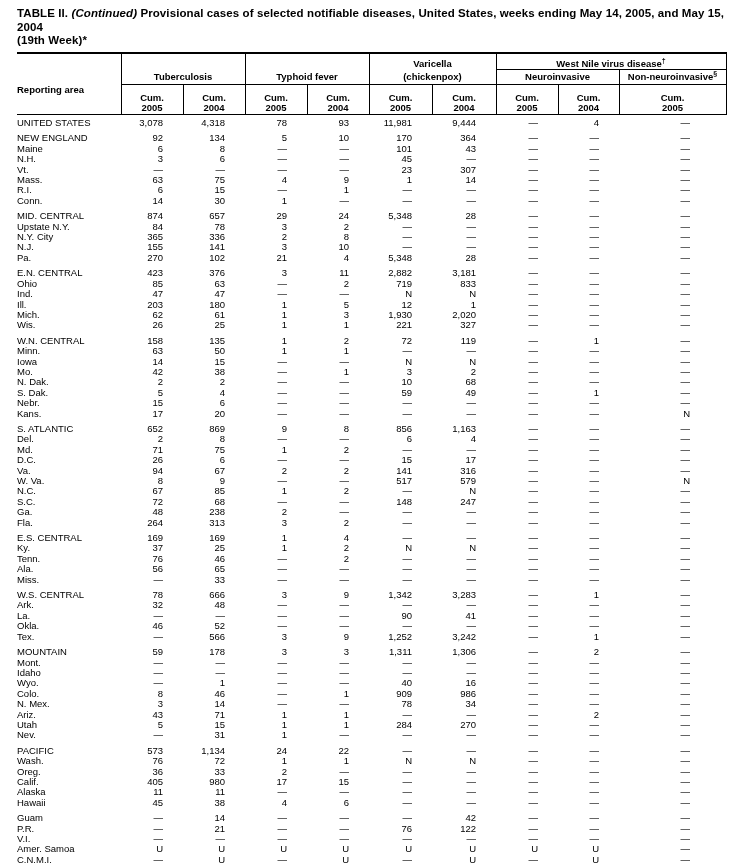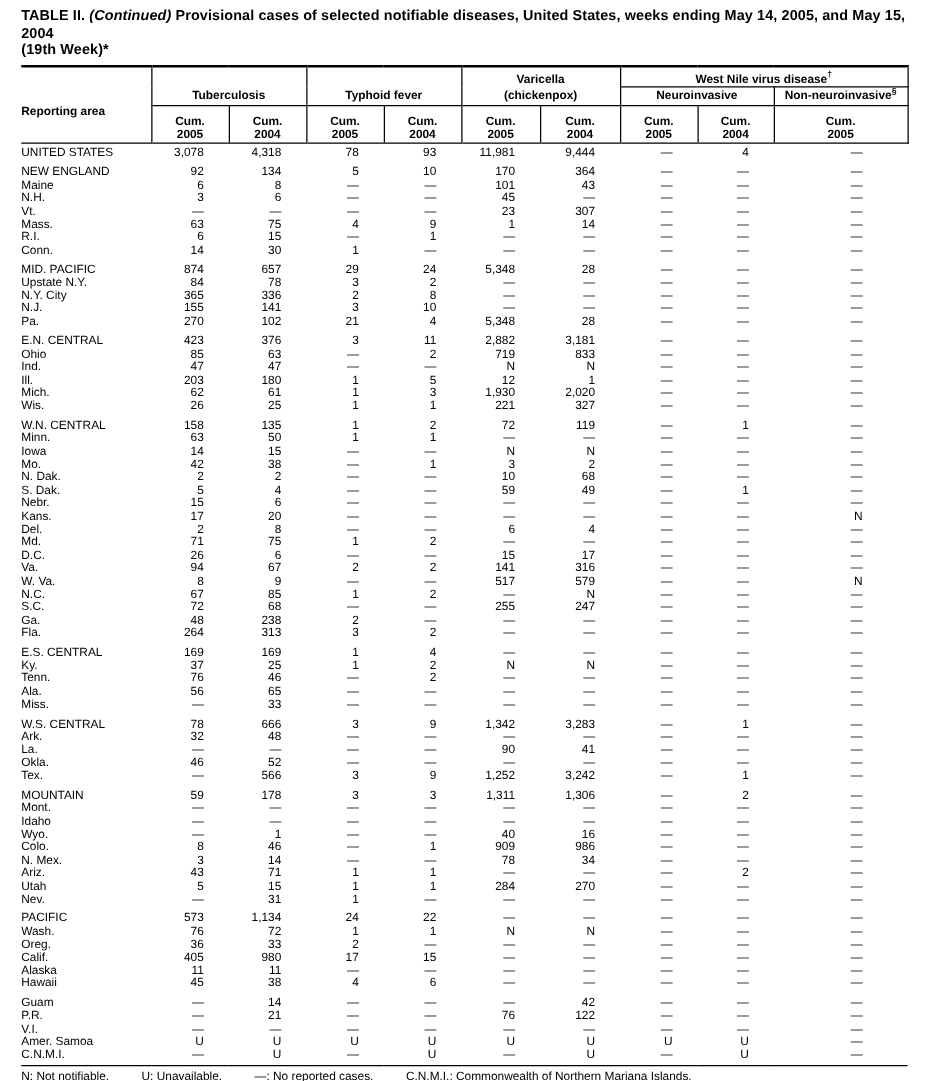--- a/index.html
+++ b/index.html
@@ -237,21 +237,21 @@
           <td class="val">30</td>
           <td class="val">1</td>
           <td class="val">—</td>
           <td class="val">—</td>
           <td class="val">—</td>
           <td class="val">—</td>
           <td class="val">—</td>
           <td class="val last-col">—</td>
         </tr>
         <tr class="gap">
-          <td class="area">MID. PACIFIC</td>
+          <td class="area">MID. CENTRAL</td>
           <td class="val">874</td>
           <td class="val">657</td>
           <td class="val">29</td>
           <td class="val">24</td>
           <td class="val">5,348</td>
           <td class="val">28</td>
           <td class="val">—</td>
           <td class="val">—</td>
           <td class="val last-col">—</td>
         </tr>
@@ -464,20 +464,32 @@
           <td class="val">17</td>
           <td class="val">20</td>
           <td class="val">—</td>
           <td class="val">—</td>
           <td class="val">—</td>
           <td class="val">—</td>
           <td class="val">—</td>
           <td class="val">—</td>
           <td class="val last-col">N</td>
         </tr>
+        <tr class="gap">
+          <td class="area">S. ATLANTIC</td>
+          <td class="val">652</td>
+          <td class="val">869</td>
+          <td class="val">9</td>
+          <td class="val">8</td>
+          <td class="val">856</td>
+          <td class="val">1,163</td>
+          <td class="val">—</td>
+          <td class="val">—</td>
+          <td class="val last-col">—</td>
+        </tr>
         <tr>
           <td class="area">Del.</td>
           <td class="val">2</td>
           <td class="val">8</td>
           <td class="val">—</td>
           <td class="val">—</td>
           <td class="val">6</td>
           <td class="val">4</td>
           <td class="val">—</td>
           <td class="val">—</td>
@@ -542,21 +554,21 @@
           <td class="val">—</td>
           <td class="val">—</td>
           <td class="val last-col">—</td>
         </tr>
         <tr>
           <td class="area">S.C.</td>
           <td class="val">72</td>
           <td class="val">68</td>
           <td class="val">—</td>
           <td class="val">—</td>
-          <td class="val">255</td>
+          <td class="val">148</td>
           <td class="val">247</td>
           <td class="val">—</td>
           <td class="val">—</td>
           <td class="val last-col">—</td>
         </tr>
         <tr>
           <td class="area">Ga.</td>
           <td class="val">48</td>
           <td class="val">238</td>
           <td class="val">2</td>

